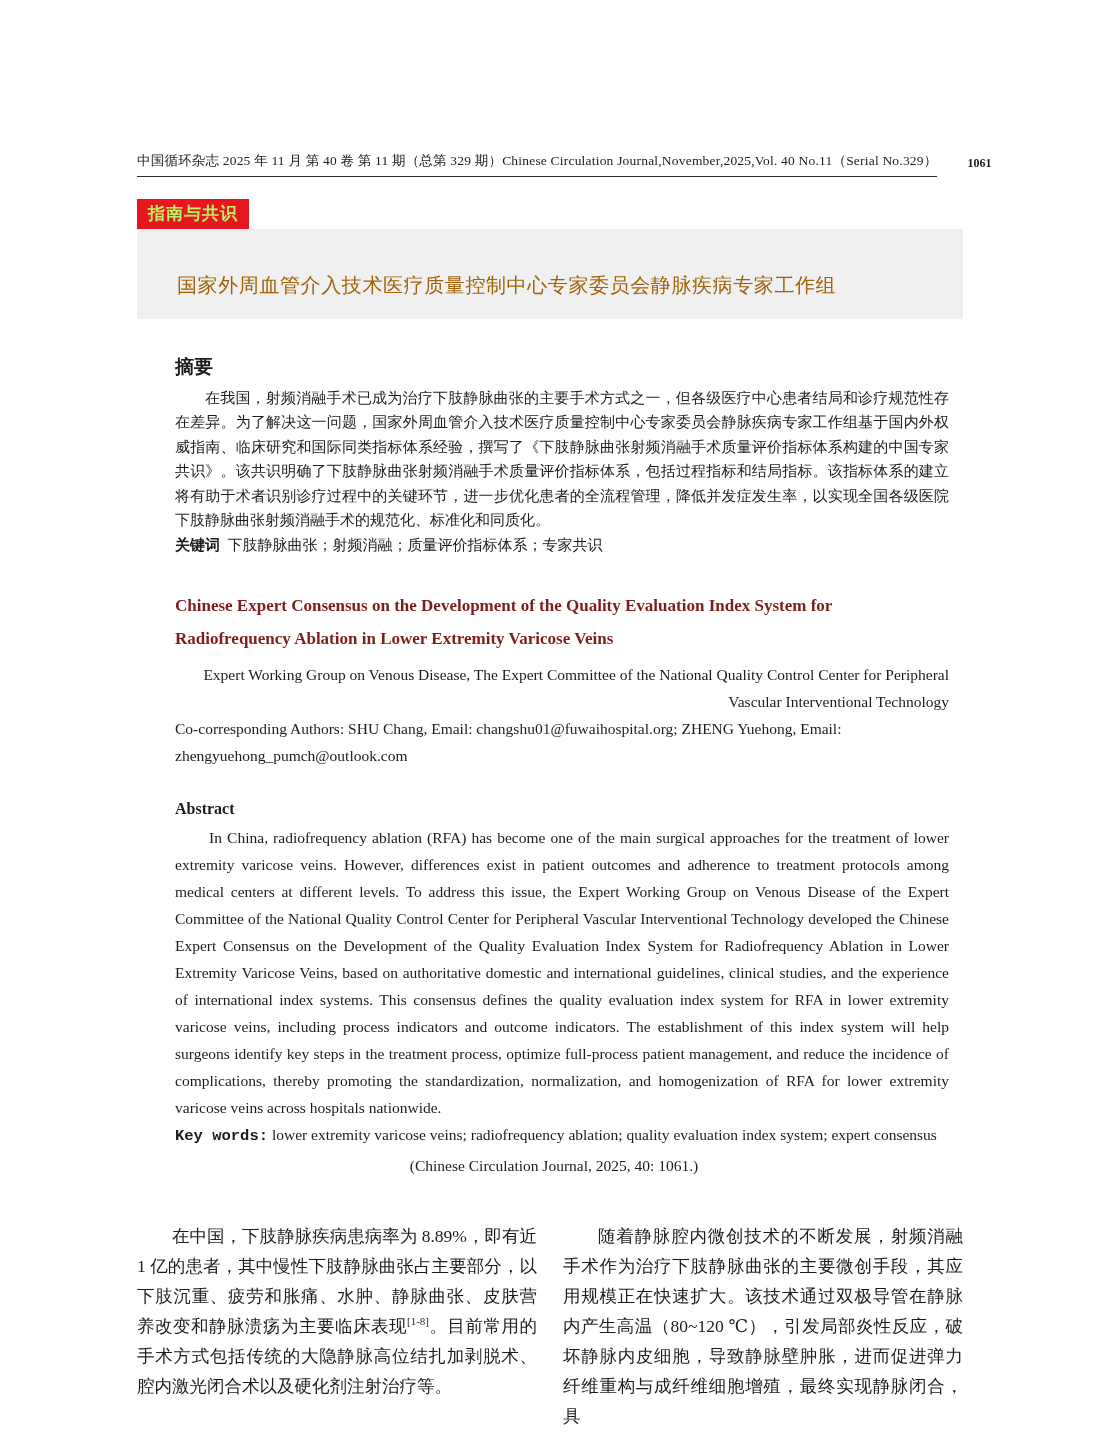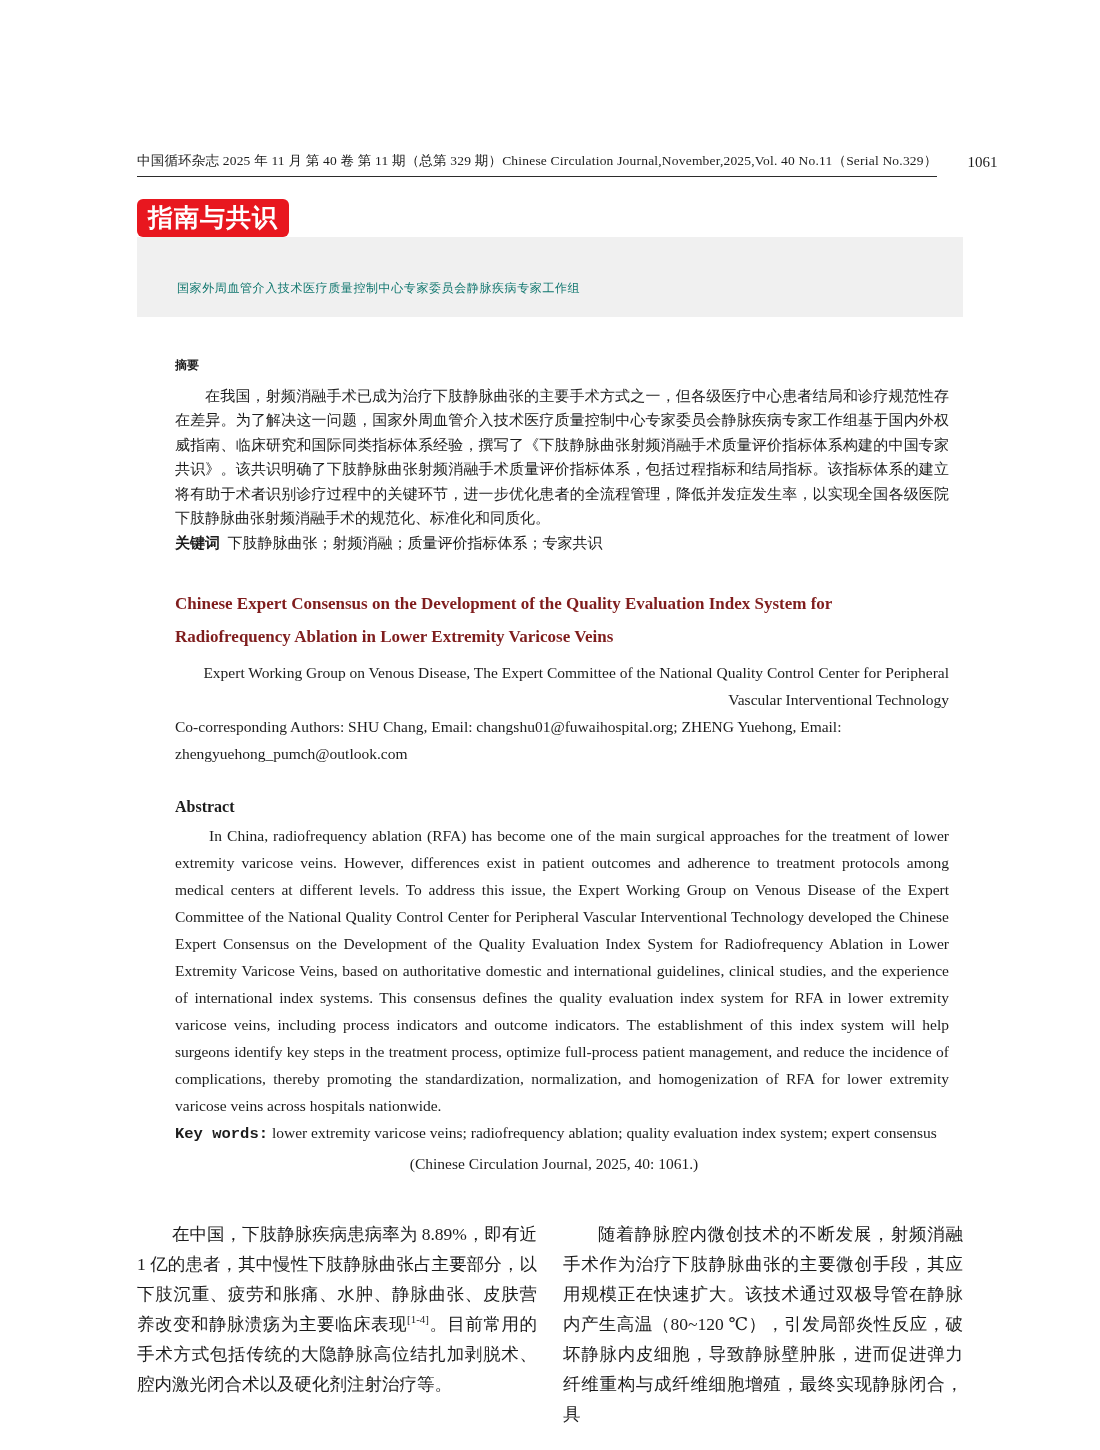--- a/index.html
+++ b/index.html
@@ -27,67 +27,67 @@
     align-items: flex-end;
   }
   .journal-line {
     font-size: 13.5px;
     letter-spacing: 0.2px;
     border-bottom: 1.5px solid #2b2b2b;
     padding-bottom: 6px;
     white-space: nowrap;
   }
   .page-num {
-    font-size: 15px;
+    font-size: 12px;
     padding-left: 30px;
     padding-bottom: 6px;
+    font-weight: bold;
   }
   
   .badge {
     display: inline-block;
     margin-top: 22px;
     background: #e8171f;
-    color: #ffffff;
+    color: #bef264;
     font-family: "Liberation Sans", "DejaVu Sans", sans-serif;
     font-weight: bold;
-    font-size: 25px;
+    font-size: 17px;
     line-height: 1;
     padding: 6px 11px 7px 11px;
     letter-spacing: 1px;
-    border-radius: 6px;
   }
   
   .title-box {
     background: #f0f0f0;
     padding: 22px 40px 20px 40px;
   }
   .title-cn {
     margin: 0;
     font-family: "Liberation Sans", "DejaVu Sans", sans-serif;
     font-weight: bold;
     font-size: 23px;
     letter-spacing: 0.8px;
     color: #111;
   }
   .author-cn {
     margin-top: 21px;
-    font-size: 12px;
+    font-size: 20px;
     letter-spacing: 0.6px;
-    color: #0f766e;
+    color: #a16207;
   }
   
   .abstract-cn {
     margin: 36px 14px 0 38px;
     font-size: 15px;
     line-height: 24.5px;
   }
   .h-cn {
     font-family: Liberation Sans, sans-serif;
     font-weight: bold;
-    font-size: 12px;
+    font-size: 19px;
   }
   .cn-abs-text {
     margin: 6px 0 0 0;
     text-align: justify;
     text-indent: 2em;
   }
   .kw-line {
     margin: 0;
   }
   .kw-label-cn {
@@ -168,21 +168,21 @@
     <p class="en-authors">Expert Working Group on Venous Disease, The Expert Committee of the National Quality Control Center for Peripheral Vascular Interventional Technology</p>
     <p class="en-corr">Co-corresponding Authors: SHU Chang, Email: changshu01@fuwaihospital.org; ZHENG Yuehong, Email: zhengyuehong_pumch@outlook.com</p>
     <div class="en-abs-h">Abstract</div>
     <p class="en-abs-text">In China, radiofrequency ablation (RFA) has become one of the main surgical approaches for the treatment of lower extremity varicose veins. However, differences exist in patient outcomes and adherence to treatment protocols among medical centers at different levels. To address this issue, the Expert Working Group on Venous Disease of the Expert Committee of the National Quality Control Center for Peripheral Vascular Interventional Technology developed the Chinese Expert Consensus on the Development of the Quality Evaluation Index System for Radiofrequency Ablation in Lower Extremity Varicose Veins, based on authoritative domestic and international guidelines, clinical studies, and the experience of international index systems. This consensus defines the quality evaluation index system for RFA in lower extremity varicose veins, including process indicators and outcome indicators. The establishment of this index system will help surgeons identify key steps in the treatment process, optimize full-process patient management, and reduce the incidence of complications, thereby promoting the standardization, normalization, and homogenization of RFA for lower extremity varicose veins across hospitals nationwide.</p>
     <p class="kw-line"><span class="kw-label-en">Key words:</span>&nbsp;<span>lower extremity varicose veins; radiofrequency ablation; quality evaluation index system; expert consensus</span></p>
     <p class="citation">(Chinese Circulation Journal, 2025, 40: 1061.)</p>
   </section>
 
   <section class="body-cols">
     <div class="col">
-      <p class="cjk"><span>在中国，下肢静脉疾病患病率为 8.89%，即有近 1 亿的患者，其中慢性下肢静脉曲张占主要部分，以下肢沉重、疲劳和胀痛、水肿、静脉曲张、皮肤营养改变和静脉溃疡为主要临床表现</span><sup class="ref">[1-4]</sup><span>。目前常用的手术方式包括传统的大隐静脉高位结扎加剥脱术、腔内激光闭合术以及硬化剂注射治疗等。</span></p>
+      <p class="cjk"><span>在中国，下肢静脉疾病患病率为 8.89%，即有近 1 亿的患者，其中慢性下肢静脉曲张占主要部分，以下肢沉重、疲劳和胀痛、水肿、静脉曲张、皮肤营养改变和静脉溃疡为主要临床表现</span><sup class="ref">[1-8]</sup><span>。目前常用的手术方式包括传统的大隐静脉高位结扎加剥脱术、腔内激光闭合术以及硬化剂注射治疗等。</span></p>
     </div>
     <div class="col">
       <p class="cjk">随着静脉腔内微创技术的不断发展，射频消融手术作为治疗下肢静脉曲张的主要微创手段，其应用规模正在快速扩大。该技术通过双极导管在静脉内产生高温（80~120 ℃），引发局部炎性反应，破坏静脉内皮细胞，导致静脉壁肿胀，进而促进弹力纤维重构与成纤维细胞增殖，最终实现静脉闭合，具</p>
     </div>
   </section>
 
   
 
   
 

